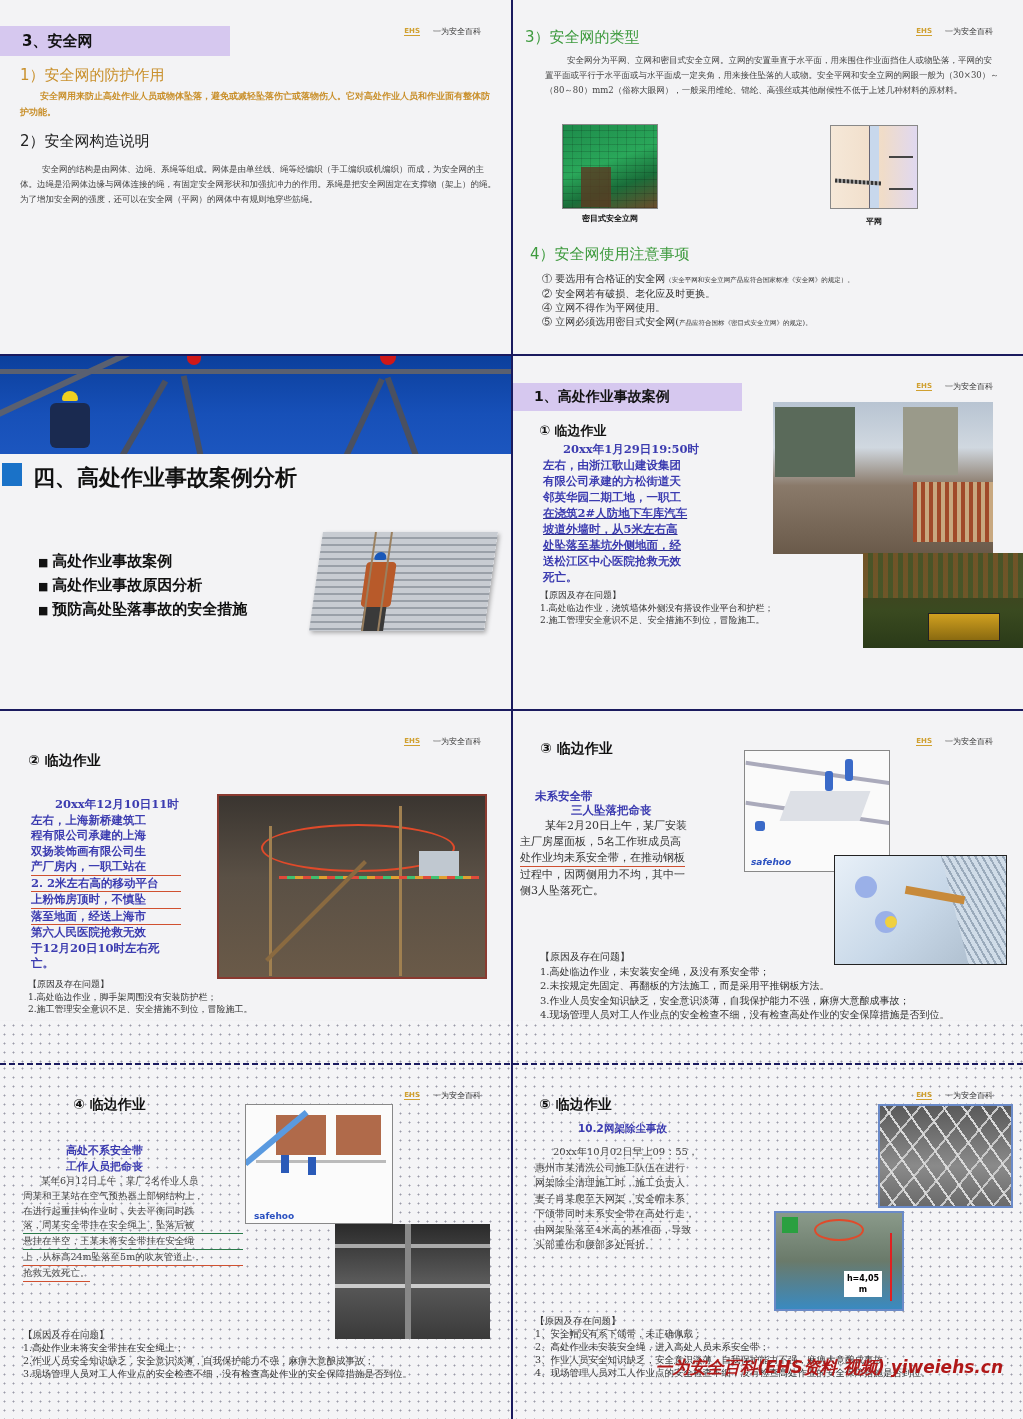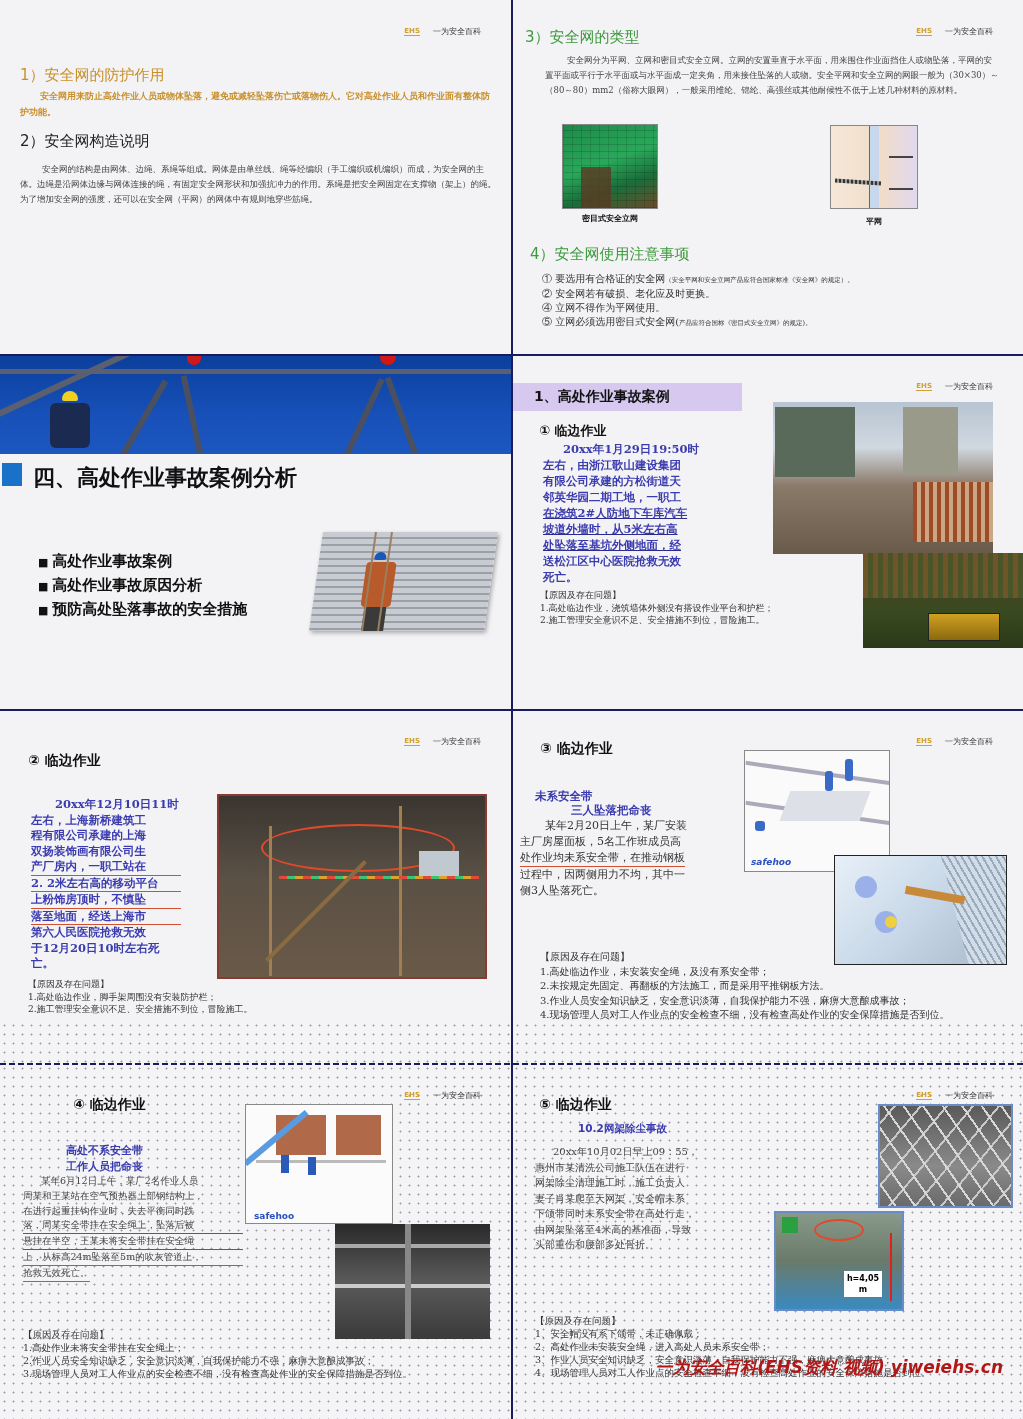--- a/index.html
+++ b/index.html
@@ -31,20 +31,23 @@
   .plain-text { position: absolute; font-family: "DejaVu Serif", serif; color: #333; font-size: 11px; line-height: 16px; }
   .sub-blue { position: absolute; color: #3b3bb0; font-weight: bold; font-size: 11.5px; }
   .watermark { position: absolute; right: 20px; bottom: 40px; color: #b01818; font-size: 17px; font-weight: bold; font-style: italic; }
 </style>
 </head>
 <body>
 
 <div class="grid">
 
   <div class="slide" style="left:0;top:0;width:511px;height:354px;">
+    <div class="title-bar" style="left:0;top:26px;width:230px;height:30px;font-size:15px;">
+      <span>3、安全网</span>
+    </div>
     <div class="logo" style="top:26px;">
       <span class="ehs">EHS</span>
       <span>一为安全百科</span>
     </div>
     <div class="sec-orange" style="position:absolute;left:20px;top:66px;">1）安全网的防护作用</div>
     <div class="body-gold" style="position:absolute;left:20px;top:88px;width:475px;text-indent:20px;">安全网用来防止高处作业人员或物体坠落，避免或减轻坠落伤亡或落物伤人。它对高处作业人员和作业面有整体防护功能。</div>
     <div class="sec-dark" style="position:absolute;left:20px;top:132px;">2）安全网构造说明</div>
     <div class="body-gray" style="position:absolute;left:20px;top:162px;width:478px;text-indent:22px;">安全网的结构是由网体、边绳、系绳等组成。网体是由单丝线、绳等经编织（手工编织或机编织）而成，为安全网的主体。边绳是沿网体边缘与网体连接的绳，有固定安全网形状和加强抗冲力的作用。系绳是把安全网固定在支撑物（架上）的绳。为了增加安全网的强度，还可以在安全网（平网）的网体中有规则地穿些筋绳。</div>
   </div>
 

